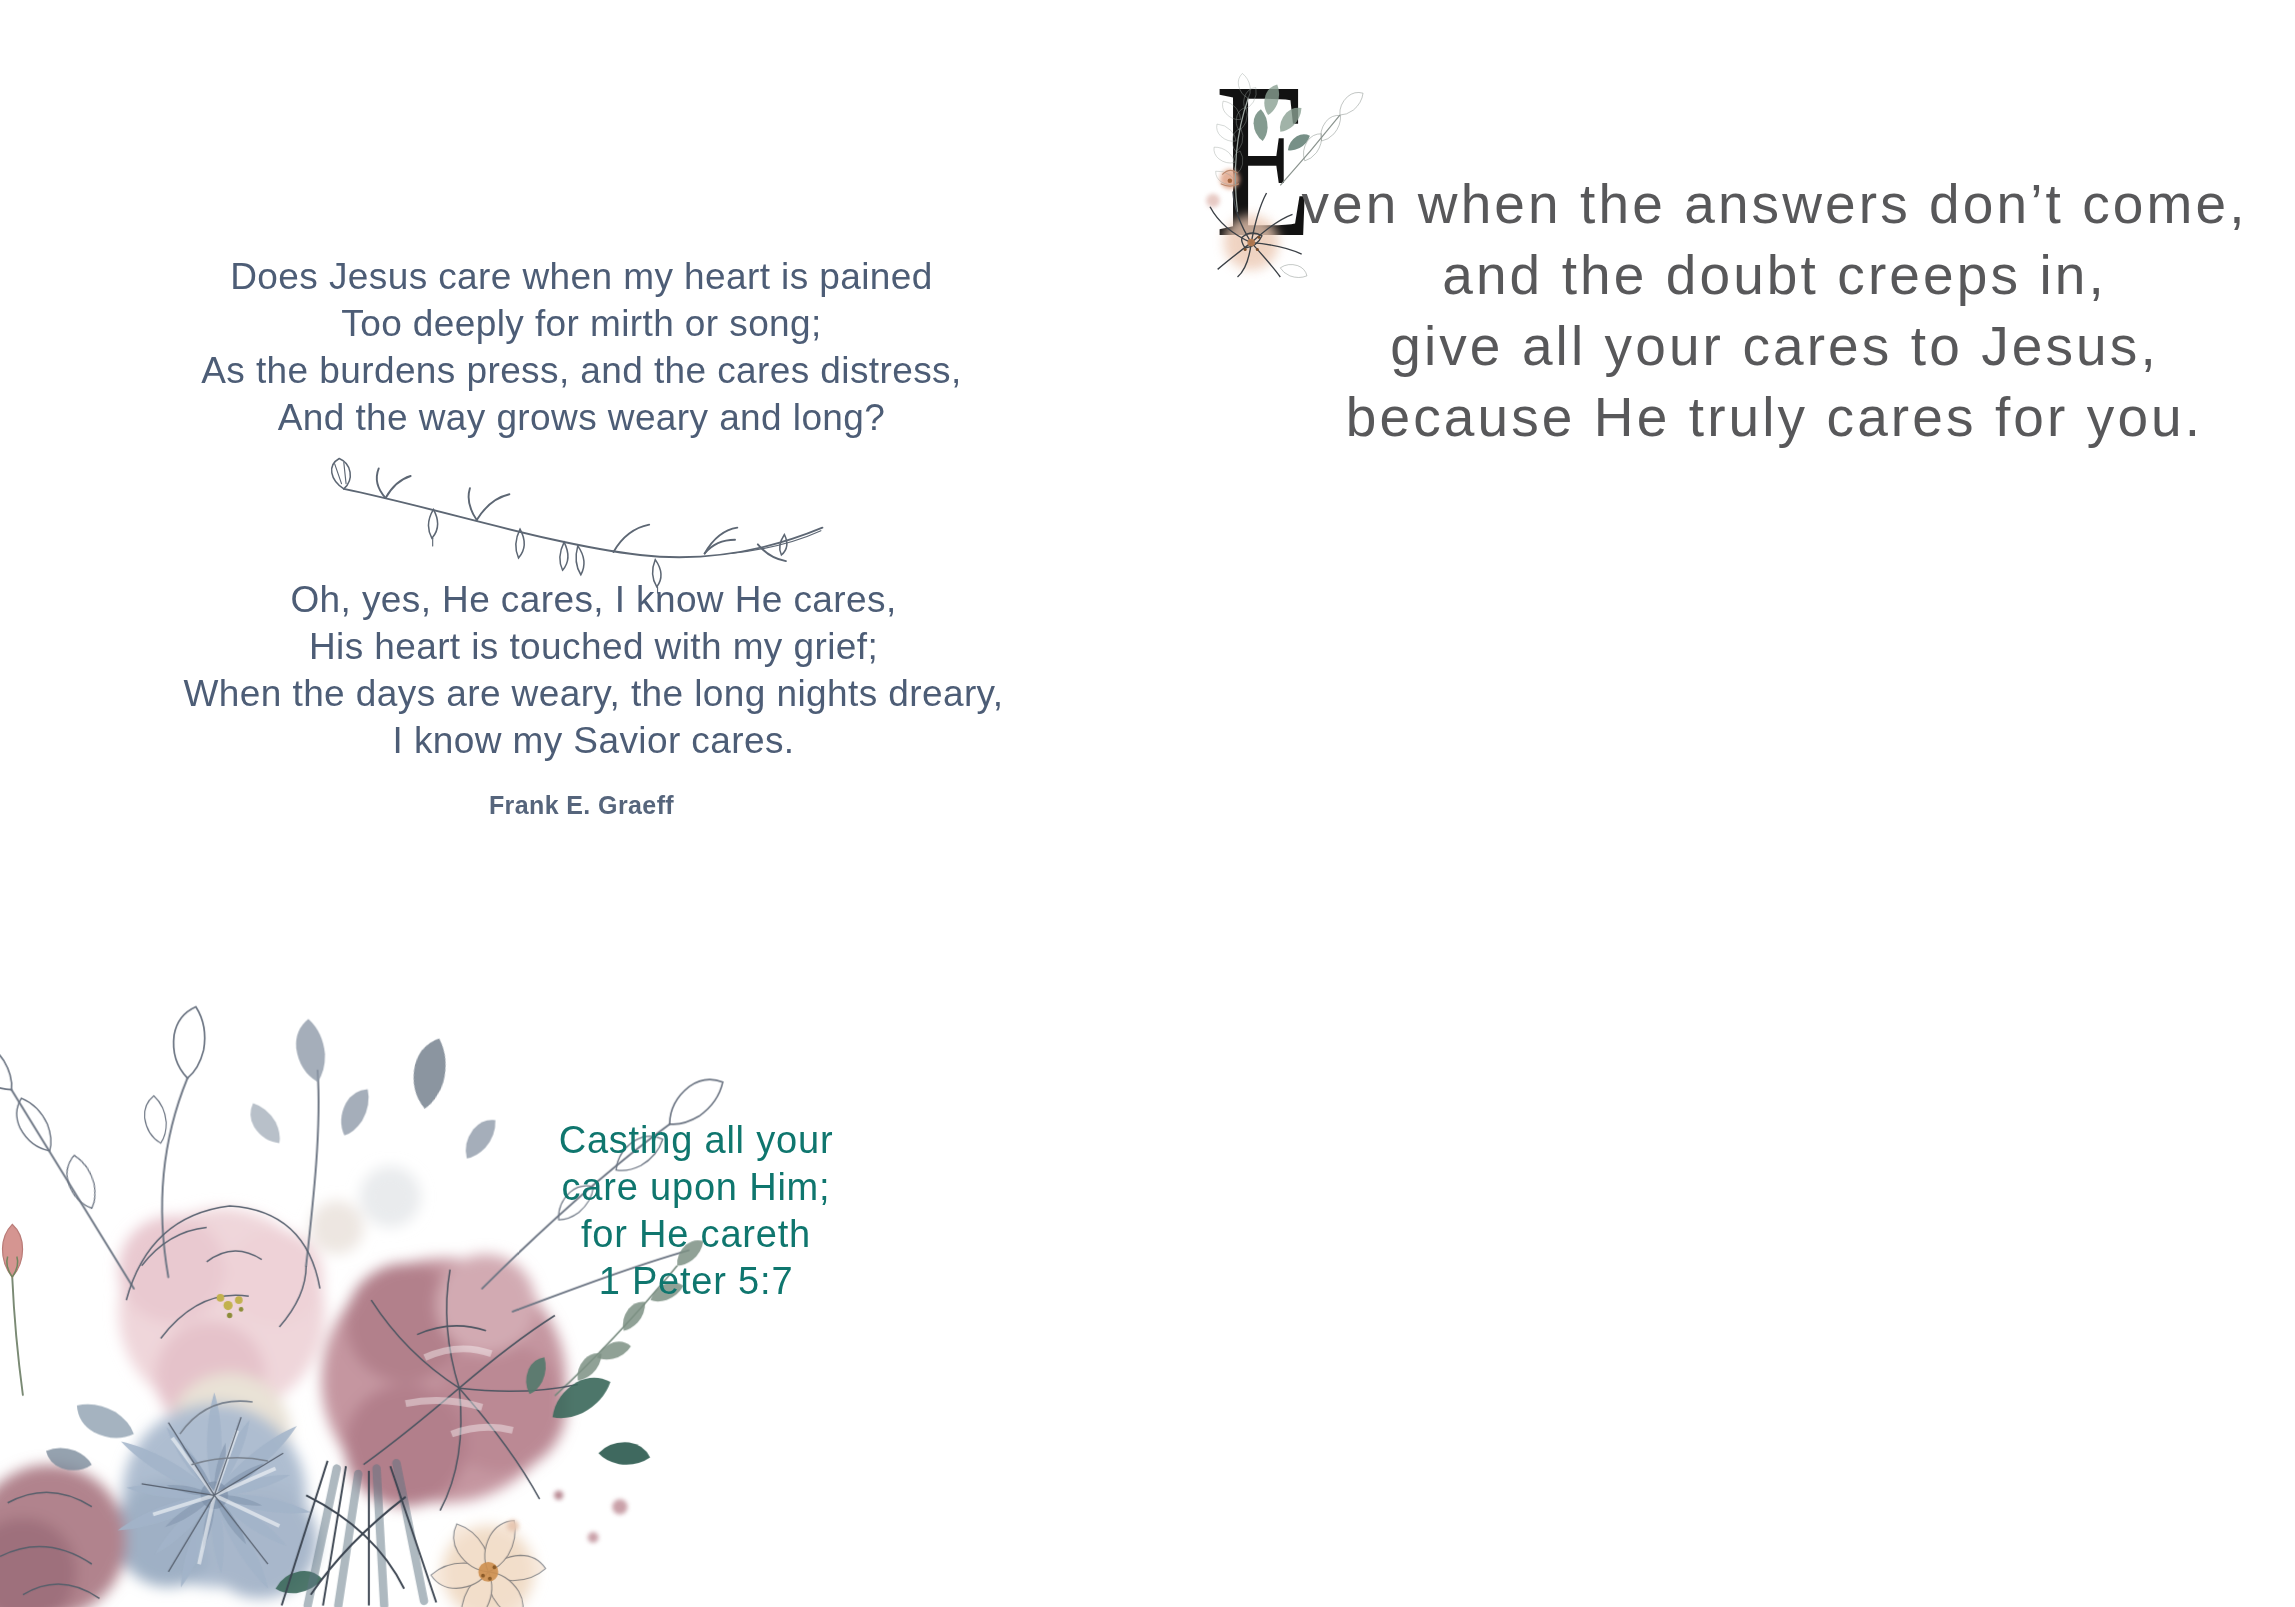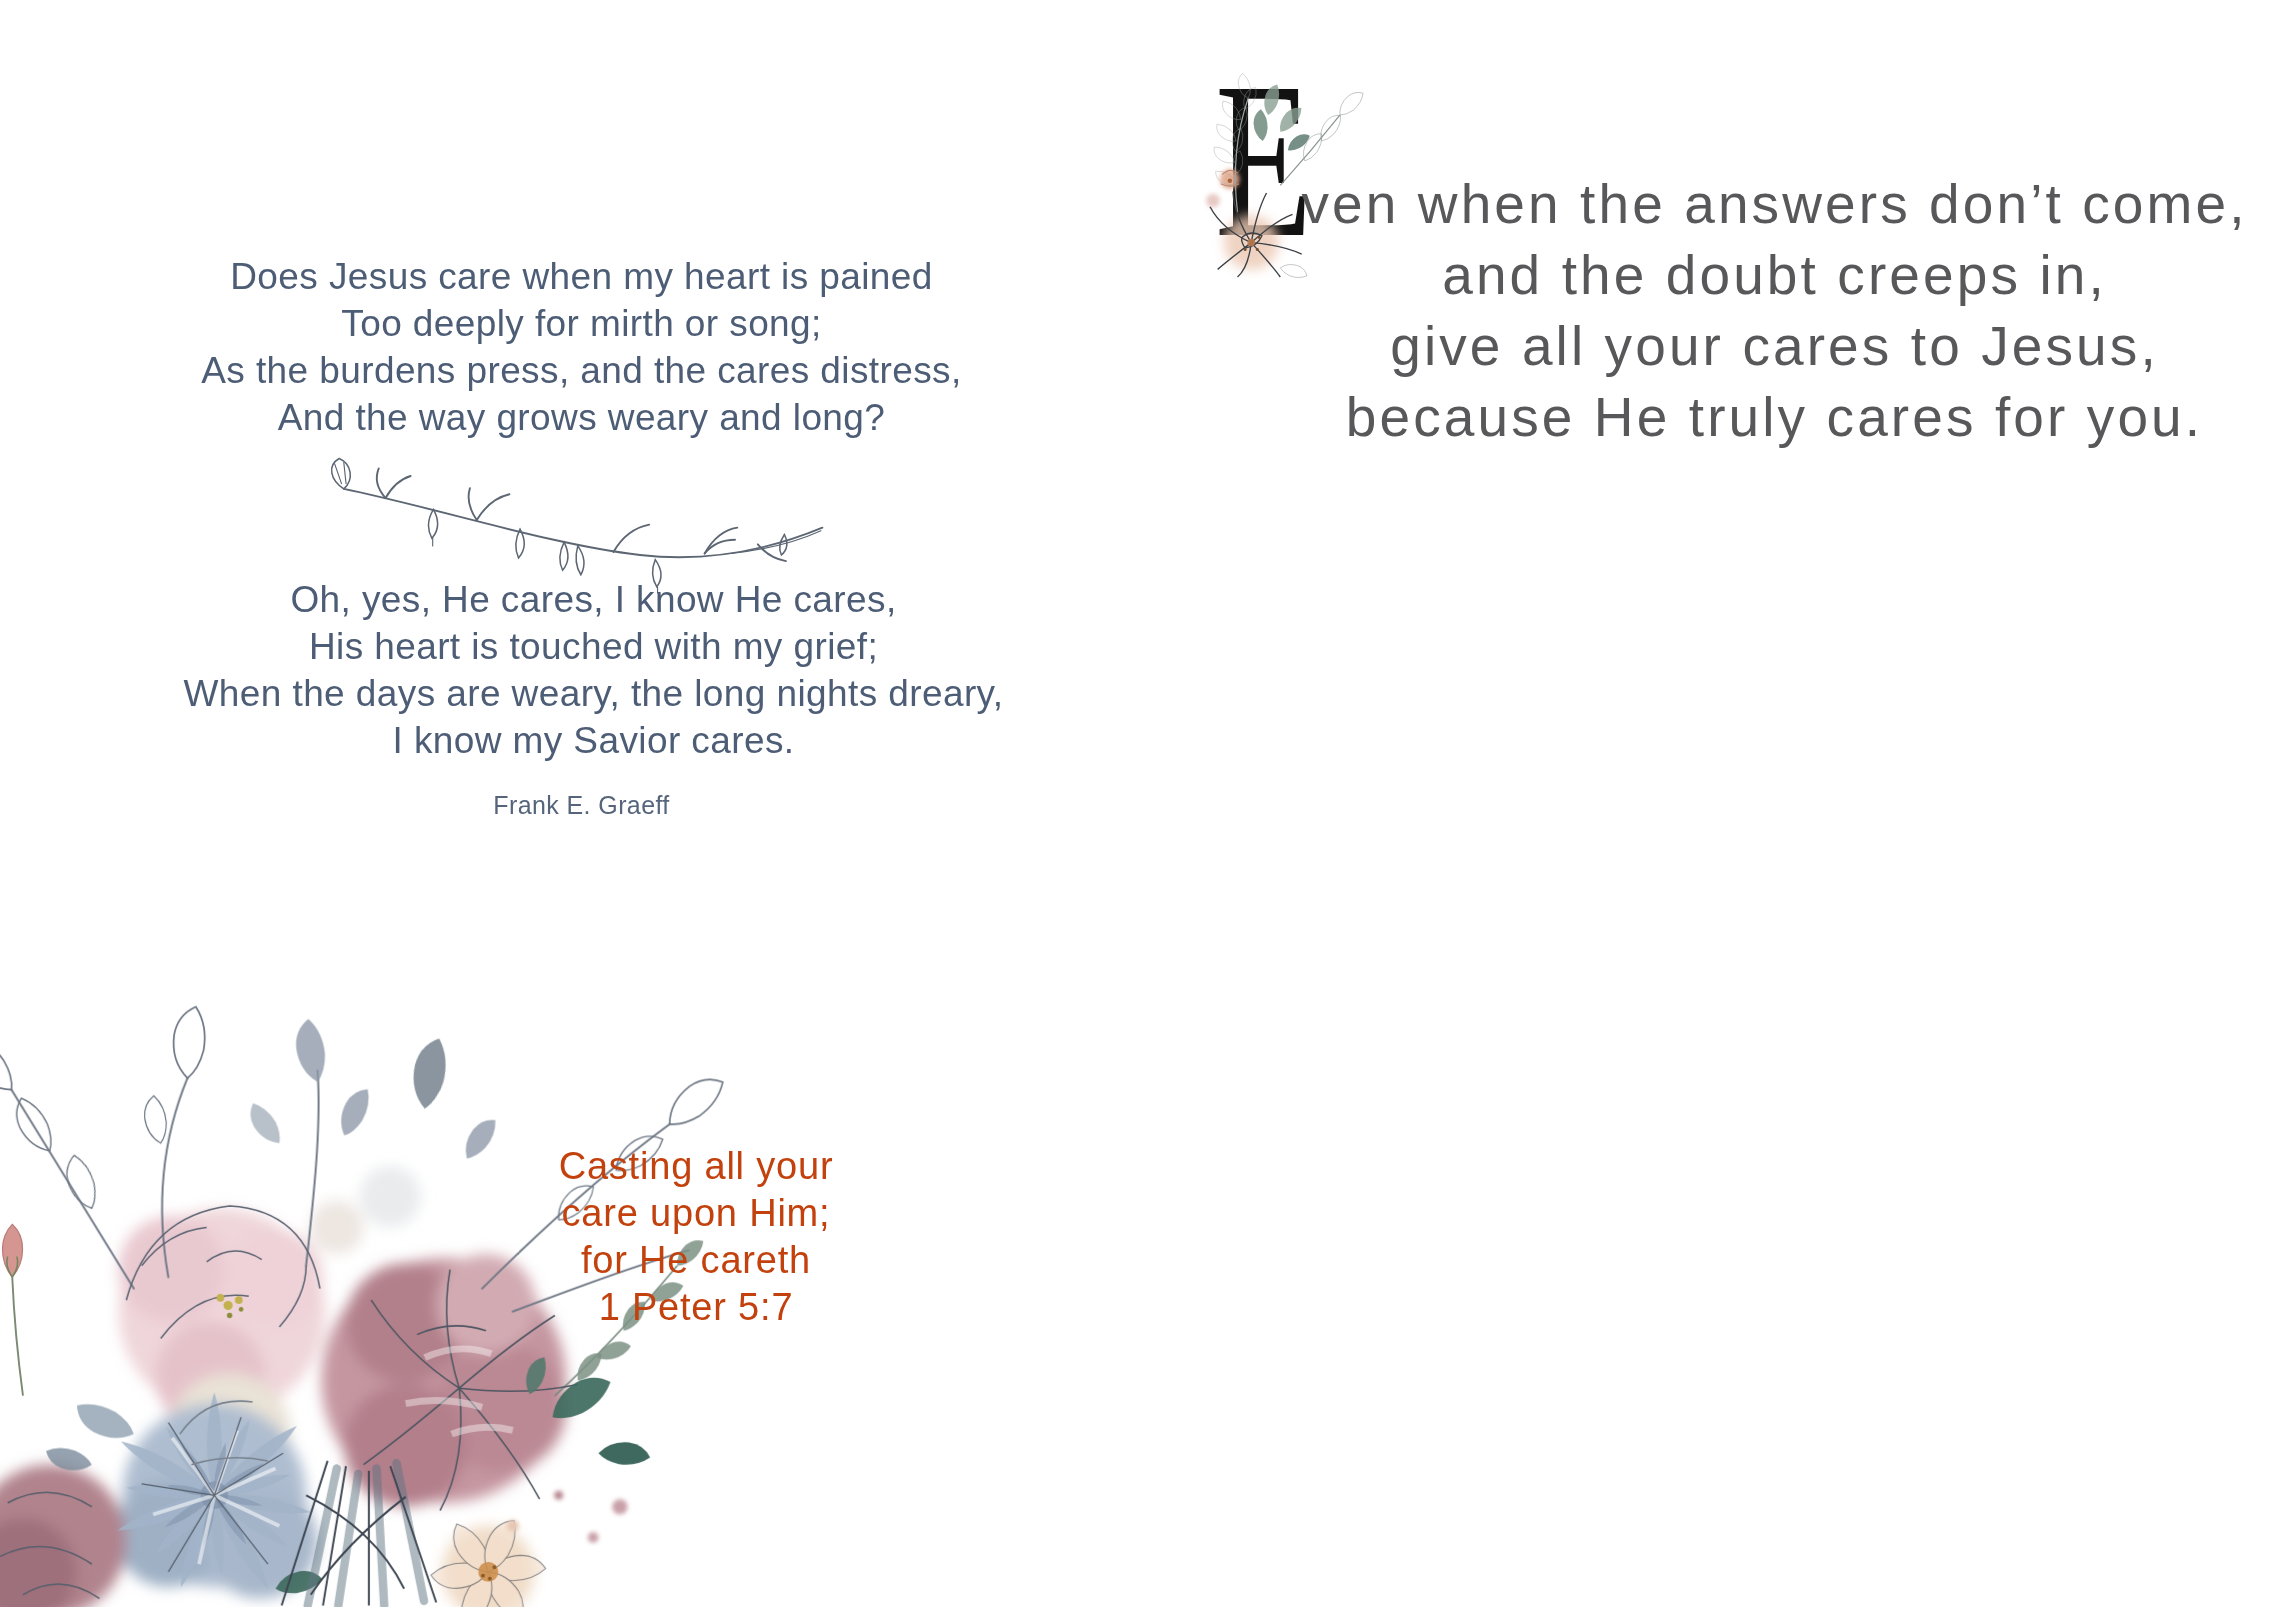--- a/index.html
+++ b/index.html
@@ -3,23 +3,23 @@
 <meta charset="utf-8">
 <style>
   html,body{margin:0;padding:0;background:#ffffff;}
   #card{position:relative;width:2295px;height:1607px;background:#ffffff;overflow:hidden;
         font-family:"Liberation Sans","DejaVu Sans",sans-serif;}
   .center-text{text-align:center;}
   
   .hymn{position:absolute;left:0;width:1163px;color:#4d5d76;font-size:37px;line-height:47px;letter-spacing:0.4px;}
   .stanza1{top:253px;}
   .stanza2{top:576px;padding-left:12px;}
-  .attribution{position:absolute;left:0;width:1163px;top:785px;color:#56657c;font-size:25px;line-height:40px;letter-spacing:0.4px;}
+  .attribution{position:absolute;left:0;width:1163px;top:785px;color:#56657c;font-size:25px;line-height:40px;letter-spacing:0.4px;font-weight:bold;}
   
-  .scripture{position:absolute;left:482px;width:428px;top:1143px;color:#c2410c;font-size:38px;line-height:47px;letter-spacing:0.8px;}
+  .scripture{position:absolute;left:482px;width:428px;top:1117px;color:#0f766e;font-size:38px;line-height:47px;letter-spacing:0.8px;}
   
   .quote{position:absolute;left:1239px;width:1071px;top:169px;color:#58585a;font-size:55px;line-height:71px;letter-spacing:3.1px;}
   .dropcap{position:absolute;left:1215px;top:49px;font-family:"Liberation Serif","DejaVu Serif",serif;
            font-size:222px;line-height:1;color:#121212;transform:scaleX(.72);transform-origin:left top;}
   svg{position:absolute;overflow:visible;}
   #divider-svg{left:321px;top:454px;}
   #dropcap-florals-svg{left:1190px;top:86px;}
   #bouquet-svg{left:-23px;top:1036px;}
 </style>
 </head>

